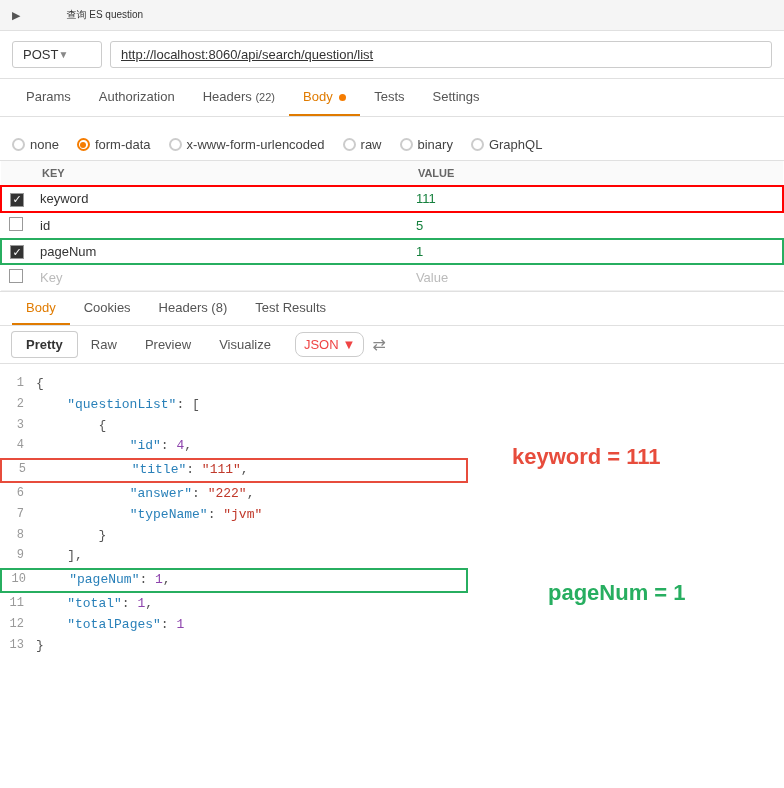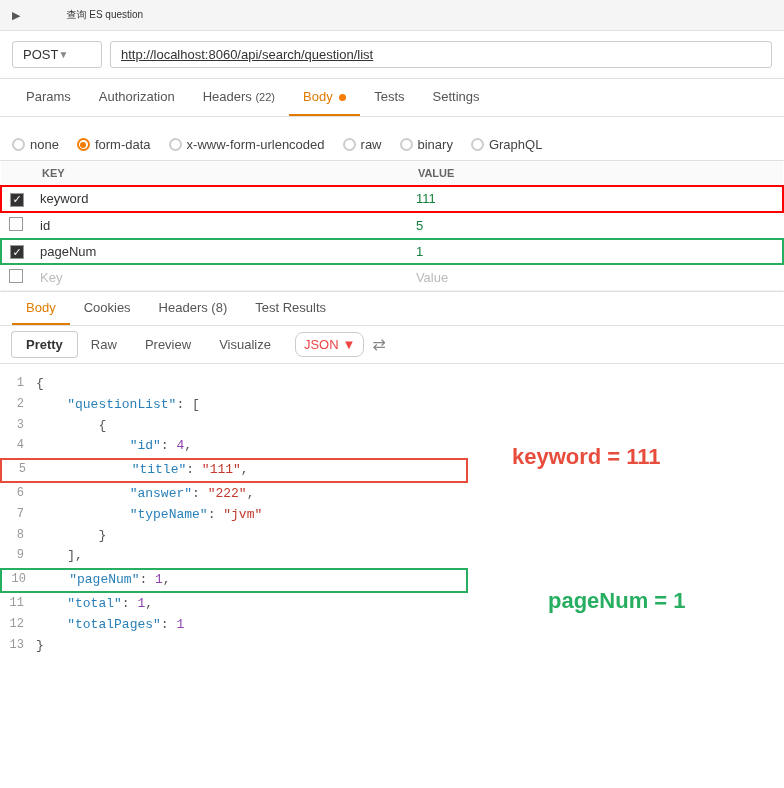--- a/index.html
+++ b/index.html
@@ -238,21 +238,21 @@
     <div class="code-line">
       <span class="line-num">12</span>
       <span class="line-content">&nbsp;&nbsp;&nbsp;&nbsp;<span class="key-str">"totalPages"</span><span class="punc">: </span><span class="num-val">1</span></span>
     </div>
     <div class="code-line">
       <span class="line-num">13</span>
       <span class="line-content punc">}</span>
     </div>
   </div>
 
-  <div style="width: 280px; padding: 10px 8px; font-family: 'Arial Black', Arial, sans-serif; font-size: 22px; font-weight: 900; display: flex; flex-direction: column; justify-content: flex-start; gap: 8px;">
+  <div style="width: 280px; padding: 10px 8px; font-family: 'Arial Black', Arial, sans-serif; font-size: 22px; font-weight: 900; display: flex; flex-direction: column; justify-content: flex-start; gap: 0;">
 
     <div style="margin-top: 70px;">
       <span class="annotation-red">keyword = 111</span>
     </div>
 
     <div style="margin-top: 110px; margin-left: 36px;">
       <span class="annotation-green">pageNum = 1</span>
     </div>
   </div>
 </div>

